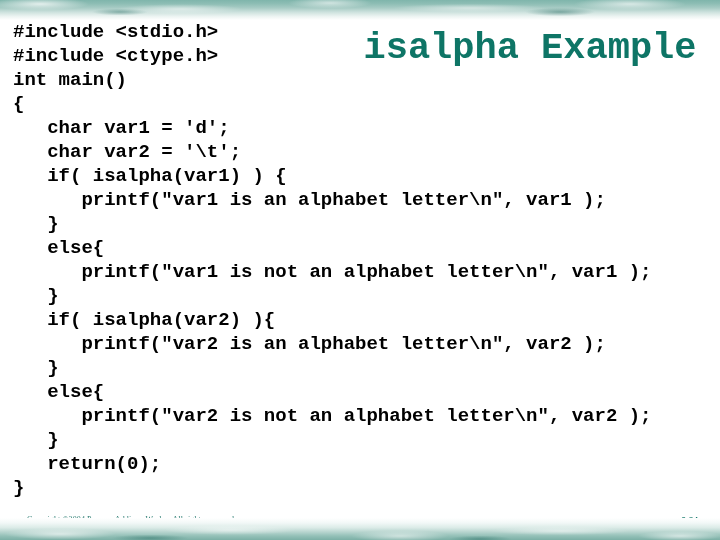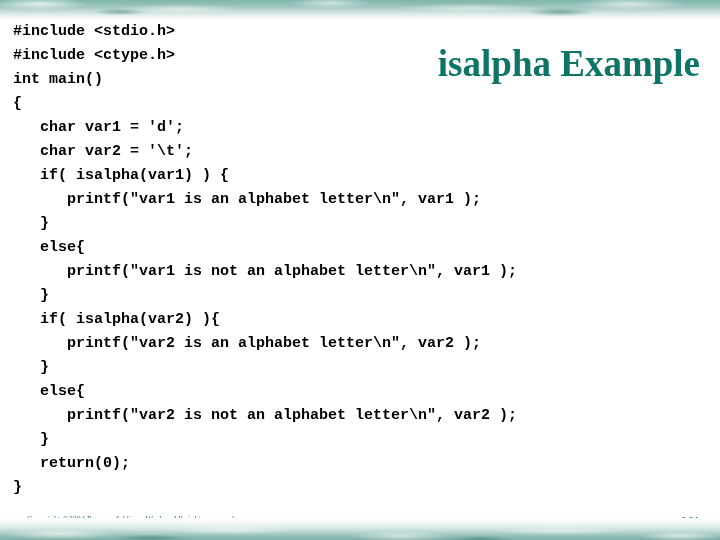--- a/index.html
+++ b/index.html
@@ -58,39 +58,39 @@
          #dbebe7 44%,
          #b6d4ce 64%,
          #93c0b7 82%,
          #7cb0a6 100%);
   }
 
   
   .slide-title {
     position: absolute;
     left: 360px;
-    top: 42px;
+    top: 26px;
     width: 340px;
-    text-align: right;
-    font-family: Liberation Serif, serif;
+    text-align: center;
+    font-family: Liberation Mono, monospace;
     font-weight: bold;
     font-size: 37px;
     line-height: 44px;
     color: #0e7566;
     white-space: nowrap;
   }
 
   
   .code-block {
     position: absolute;
     left: 13px;
     top: 20px;
     width: 700px;
     font-family: "Liberation Mono", "DejaVu Sans Mono", monospace;
-    font-size: 15px;
+    font-size: 19px;
     font-weight: bold;
     line-height: 24px;
     color: #000000;
     white-space: pre;
   }
   .code-line {
     height: 24px;
     white-space: pre;
   }
 

